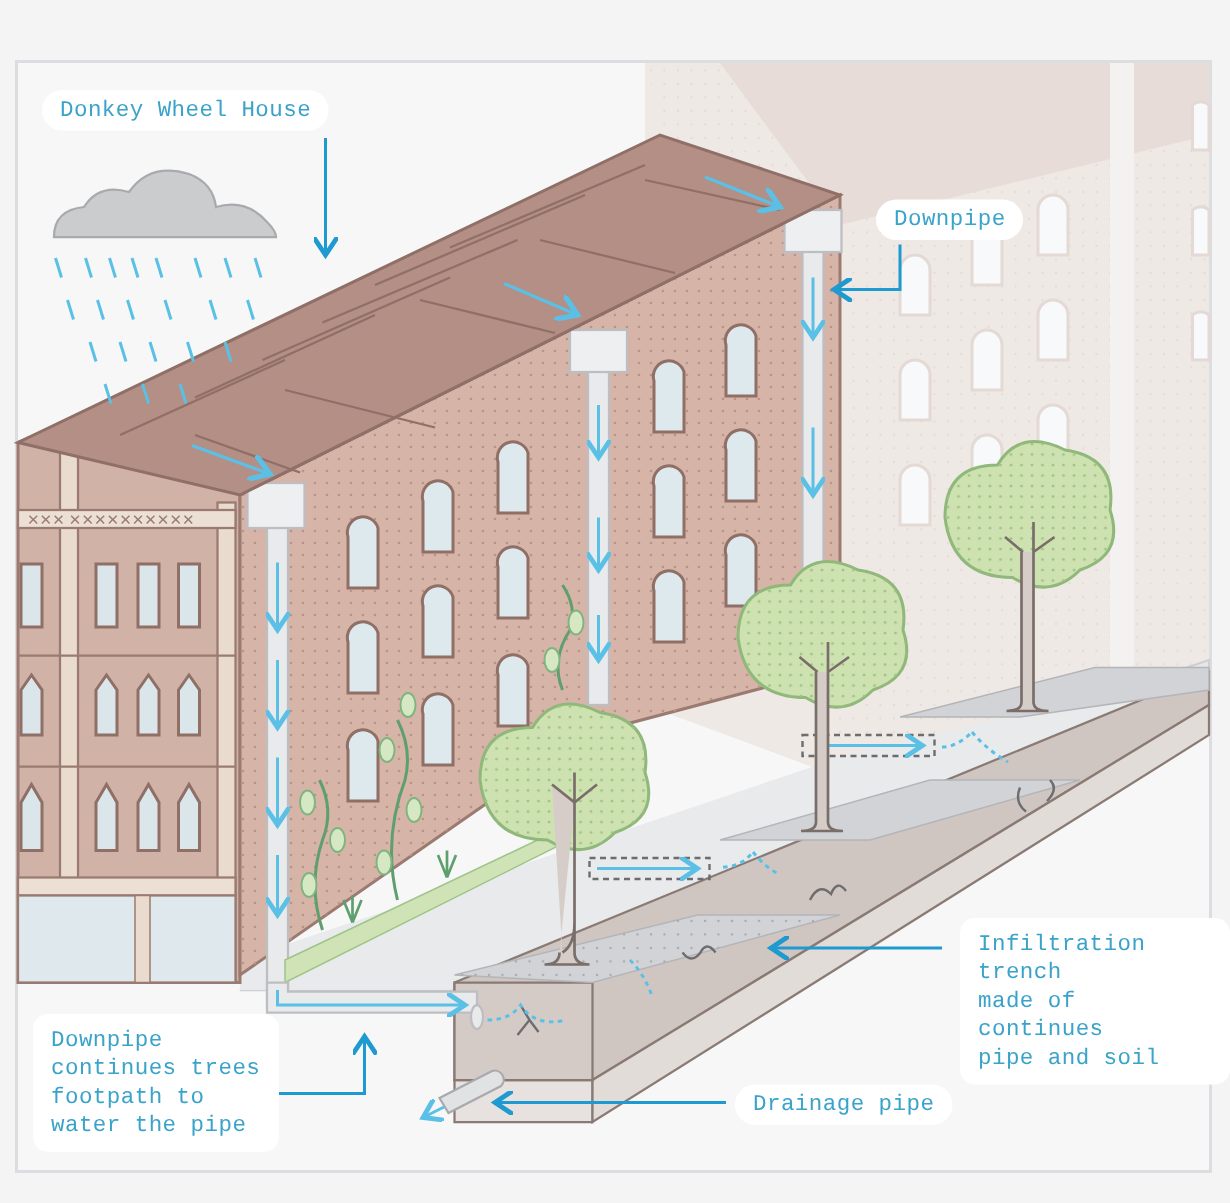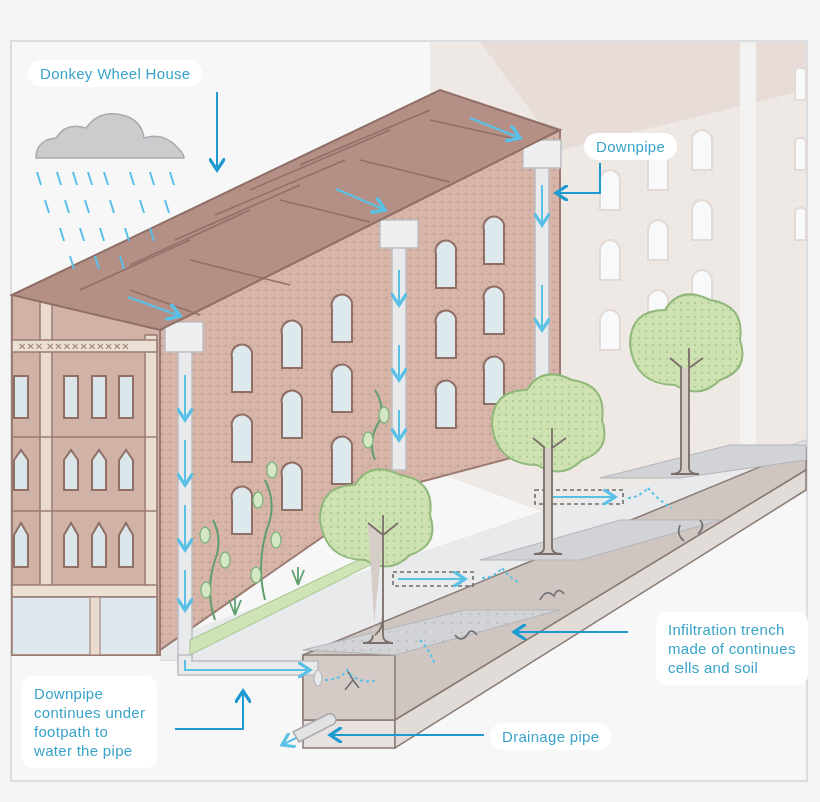--- a/index.html
+++ b/index.html
@@ -1,19 +1,19 @@
 <!DOCTYPE html>
 <html><head>
 <meta charset="utf-8">
 <style>
   html,body{margin:0;padding:0;background:#f4f4f5;}
   body{width:820px;height:802px;position:relative;overflow:hidden;font-family:"Liberation Sans",sans-serif;}
   .frame{position:absolute;left:10px;top:40px;width:798px;height:742px;background:#f7f7f8;border:2px solid #dcdde0;box-sizing:border-box;overflow:hidden;}
   svg.art{position:absolute;left:0;top:0;width:820px;height:802px;}
-  .label{position:absolute;background:#ffffff;color:#3aa3c9;font-size:15px;line-height:19px;border-radius:14px;padding:4px 12px;letter-spacing:0.3px;}
+  .label{position:absolute;background:#ffffff;color:#3aa3c9;font-size:15px;line-height:19px;border-radius:14px;padding:4px 12px;letter-spacing:0.3px;font-family:Liberation Mono, monospace;}
   .label.block{border-radius:10px;padding:8px 12px;}
 </style>
 </head>
 <body>
 
 <div class="frame"></div>
 
 <svg class="art" viewBox="0 0 820 802">
   <defs>
     <pattern id="dots" width="8" height="8" patternUnits="userSpaceOnUse">
@@ -267,26 +267,26 @@
     <line x1="628" y1="632" x2="514" y2="632" marker-end="url(#arrBlue)"></line>
     <path d="M175,729 h68 v-38" marker-end="url(#arrBlue)"></path>
     <line x1="484" y1="735" x2="330" y2="735" marker-end="url(#arrBlue)"></line>
   </g>
 </svg>
 
 <div class="label" style="left:28px;top:60px;">Donkey Wheel House</div>
 
 <div class="label" style="left:584px;top:133px;">Downpipe</div>
 
-<div class="label block" style="left:656px;top:612px;">
+<div class="label block" style="left:640px;top:612px;">
   <div>Infiltration trench</div>
   <div>made of continues</div>
-  <div>cells and soil</div>
+  <div>pipe and soil</div>
 </div>
 
 <div class="label block" style="left:22px;top:676px;">
   <div>Downpipe</div>
-  <div>continues under</div>
+  <div>continues trees</div>
   <div>footpath to</div>
   <div>water the pipe</div>
 </div>
 
 <div class="label" style="left:490px;top:723px;text-align:right;">Drainage pipe</div>
 
 </body></html>

